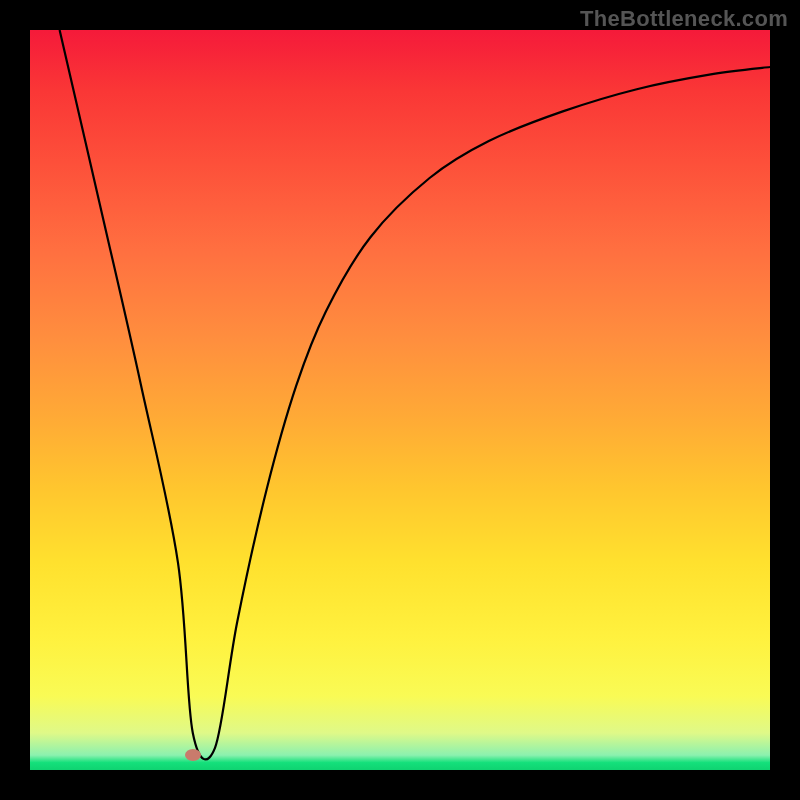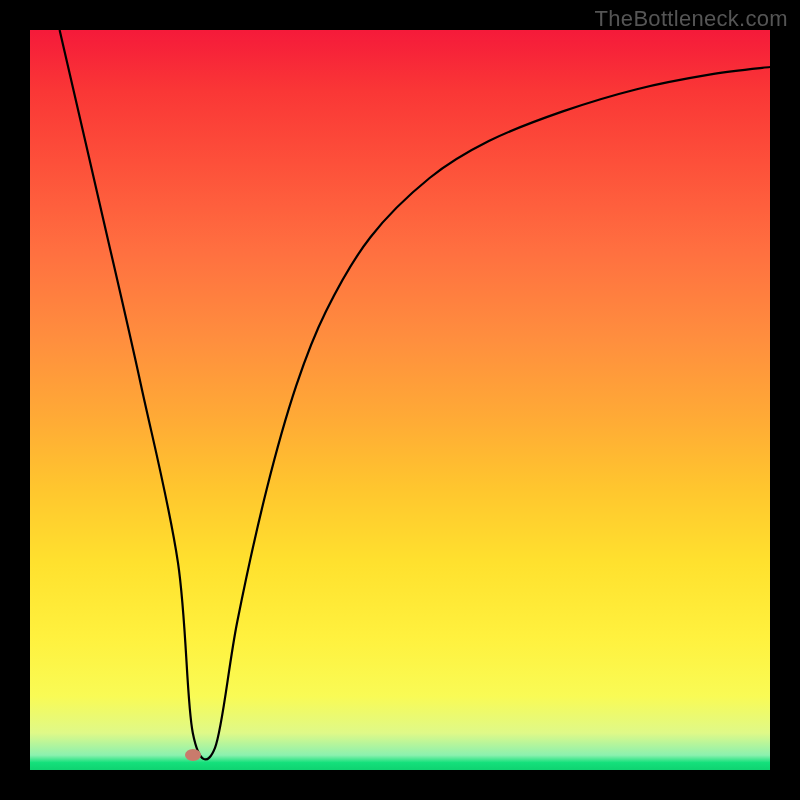--- a/index.html
+++ b/index.html
@@ -41,21 +41,21 @@
       #14e07b 99%,
       #0fd371 100%
     );
   }
   .watermark {
     position: absolute;
     top: 6px;
     right: 12px;
     color: #555;
     font-size: 22px;
-    font-weight: 400;
+    font-weight: 700;
     letter-spacing: 0.3px;
     user-select: none;
     margin-left: 22px;
   }
   svg.curve {
     position: absolute;
     left: 0;
     top: 0;
     width: 740px;
     height: 740px;

